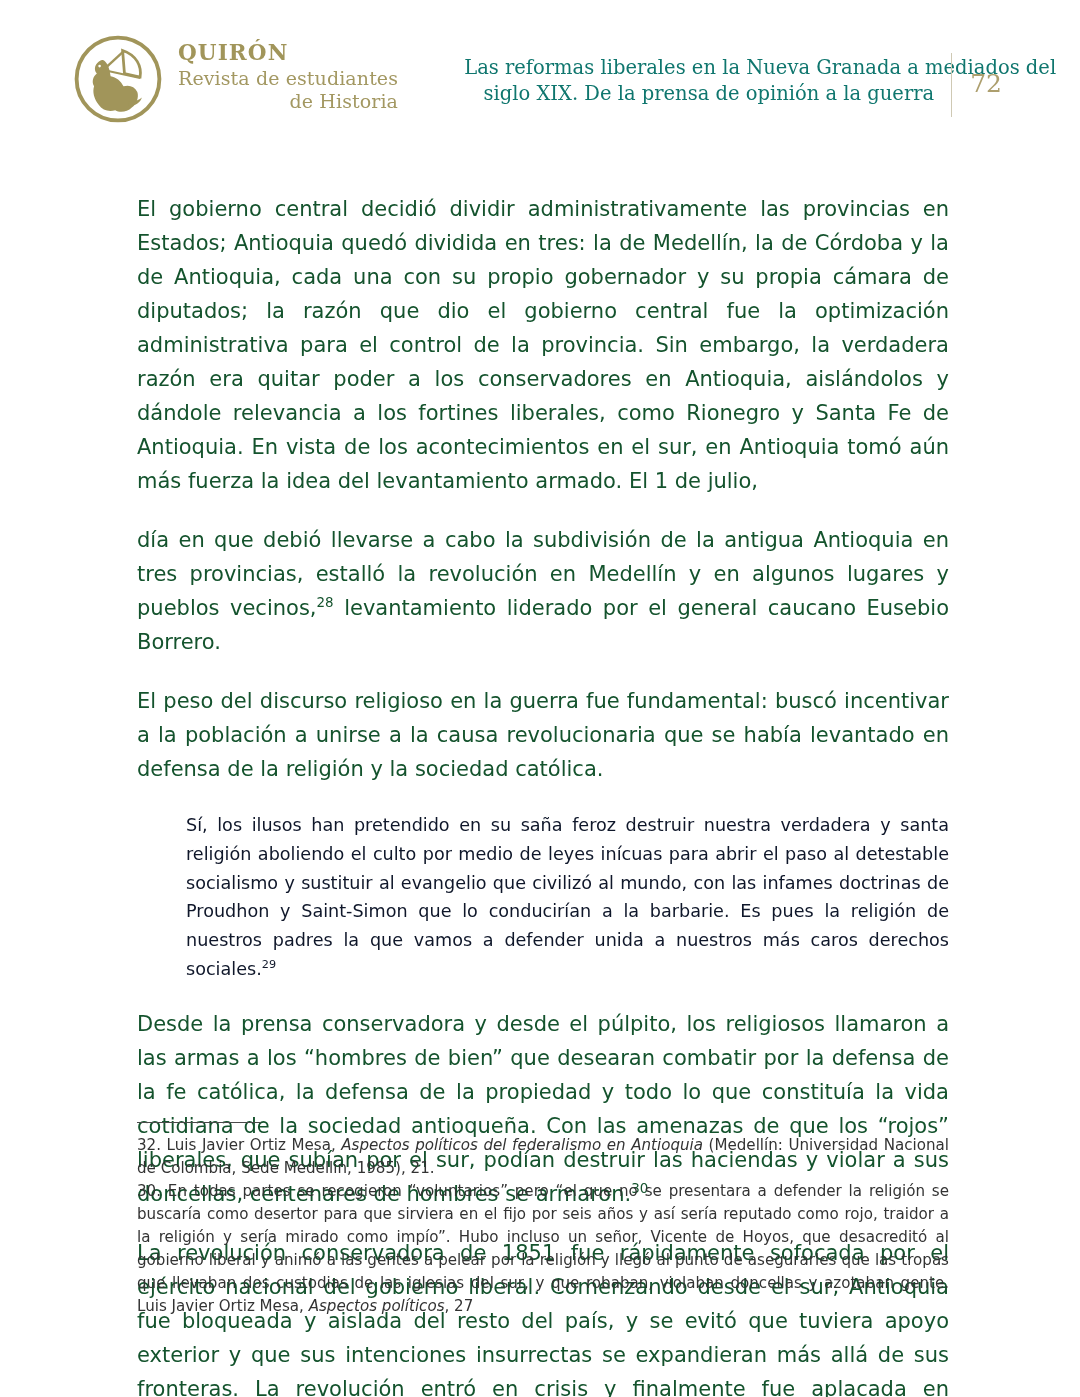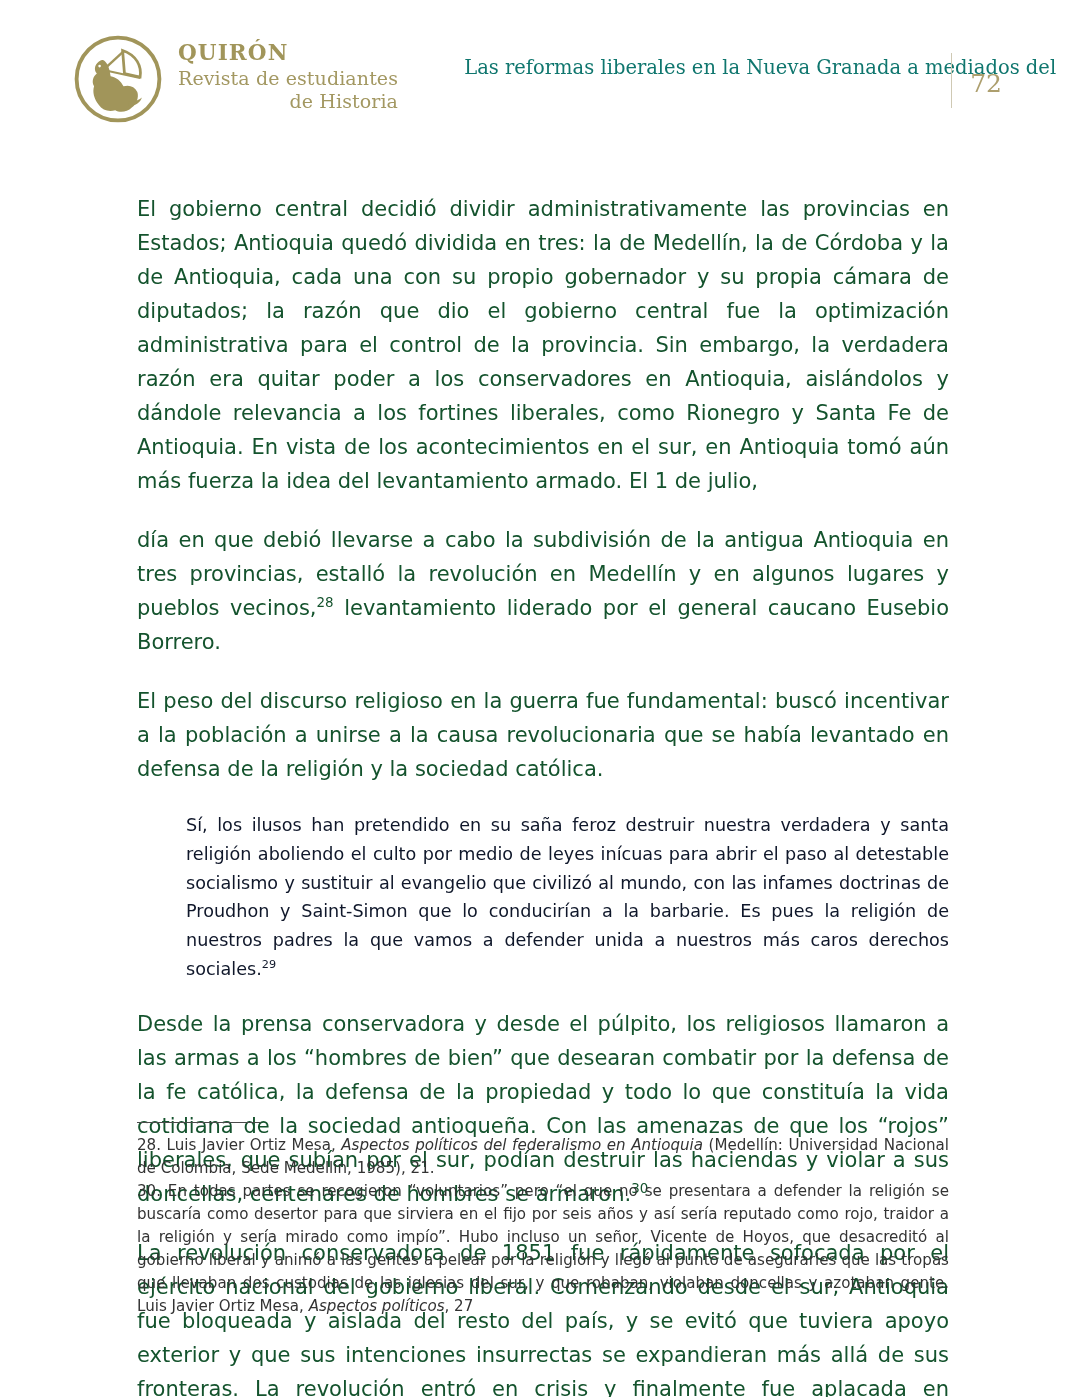--- a/index.html
+++ b/index.html
@@ -185,20 +185,21 @@
         <div class="brand-sub">
           <span>Revista de estudiantes</span>
           <span>de Historia</span>
         </div>
       </div>
     </div>
 
     <div class="head-right">
       <div class="head-title">
         <span>Las reformas liberales en la Nueva Granada a mediados del</span>
+        <span>siglo XIX. De la prensa de opinión a la guerra</span>
       </div>
       <div class="head-rule"></div>
       <div class="head-folio">72</div>
     </div>
 
   </div>
 
   <div class="column">
 
     <p class="body">El gobierno central decidió dividir administrativamente las provincias en Estados; Antioquia quedó dividida en tres: la de Medellín, la de Córdoba y la de Antioquia, cada una con su propio gobernador y su propia cámara de diputados; la razón que dio el gobierno central fue la optimización administrativa para el control de la provincia. Sin embargo, la verdadera razón era quitar poder a los conservadores en Antioquia, aislándolos y dándole relevancia a los fortines liberales, como Rionegro y Santa Fe de Antioquia. En vista de los acontecimientos en el sur, en Antioquia tomó aún más fuerza la idea del levantamiento armado. El 1 de julio,</p>
@@ -213,19 +214,19 @@
 
     <p class="body"><span>Desde la prensa conservadora y desde el púlpito, los religiosos llamaron a las armas a los “hombres de bien” que desearan combatir por la defensa de la fe católica, la defensa de la propiedad y todo lo que constituía la vida cotidiana de la sociedad antioqueña. Con las amenazas de que los “rojos” liberales, que subían por el sur, podían destruir las haciendas y violar a sus doncellas, centenares de hombres se armaron.</span><sup>30</sup></p>
 
     <p class="body">La revolución conservadora de 1851 fue rápidamente sofocada por el ejército nacional del gobierno liberal. Comenzando desde el sur, Antioquia fue bloqueada y aislada del resto del país, y se evitó que tuviera apoyo exterior y que sus intenciones insurrectas se expandieran más allá de sus fronteras. La revolución entró en crisis y finalmente fue aplacada en septiembre de 1851. Sin embargo, esta revolución definió</p>
 
   </div>
 
   <div class="footnotes">
     <div class="fn-rule"></div>
 
-    <p class="justified"><span>28.</span><span> Luis Javier Ortiz Mesa, </span><em>Aspectos políticos del federalismo en Antioquia</em><span> (Medellín: Universidad Nacional de Colombia, Sede Medellín, 1985), 21.</span></p>
+    <p class="justified"><span>32.</span><span> Luis Javier Ortiz Mesa, </span><em>Aspectos políticos del federalismo en Antioquia</em><span> (Medellín: Universidad Nacional de Colombia, Sede Medellín, 1985), 21.</span></p>
 
 
     <p class="justified"><span>30.</span><span> En todas partes se recogieron “voluntarios” pero “el que no se presentara a defender la religión se buscaría como desertor para que sirviera en el fijo por seis años y así sería reputado como rojo, traidor a la religión y sería mirado como impío”. Hubo incluso un señor, Vicente de Hoyos, que desacreditó al gobierno liberal y animó a las gentes a pelear por la religión y llegó al punto de asegurarles que las tropas que llevaban dos custodias de las iglesias del sur, y que robaban, violaban doncellas y azotaban gente. Luis Javier Ortiz Mesa, </span><em>Aspectos políticos</em><span>, 27</span></p>
   </div>
 
 </div>
 
 </body></html>

